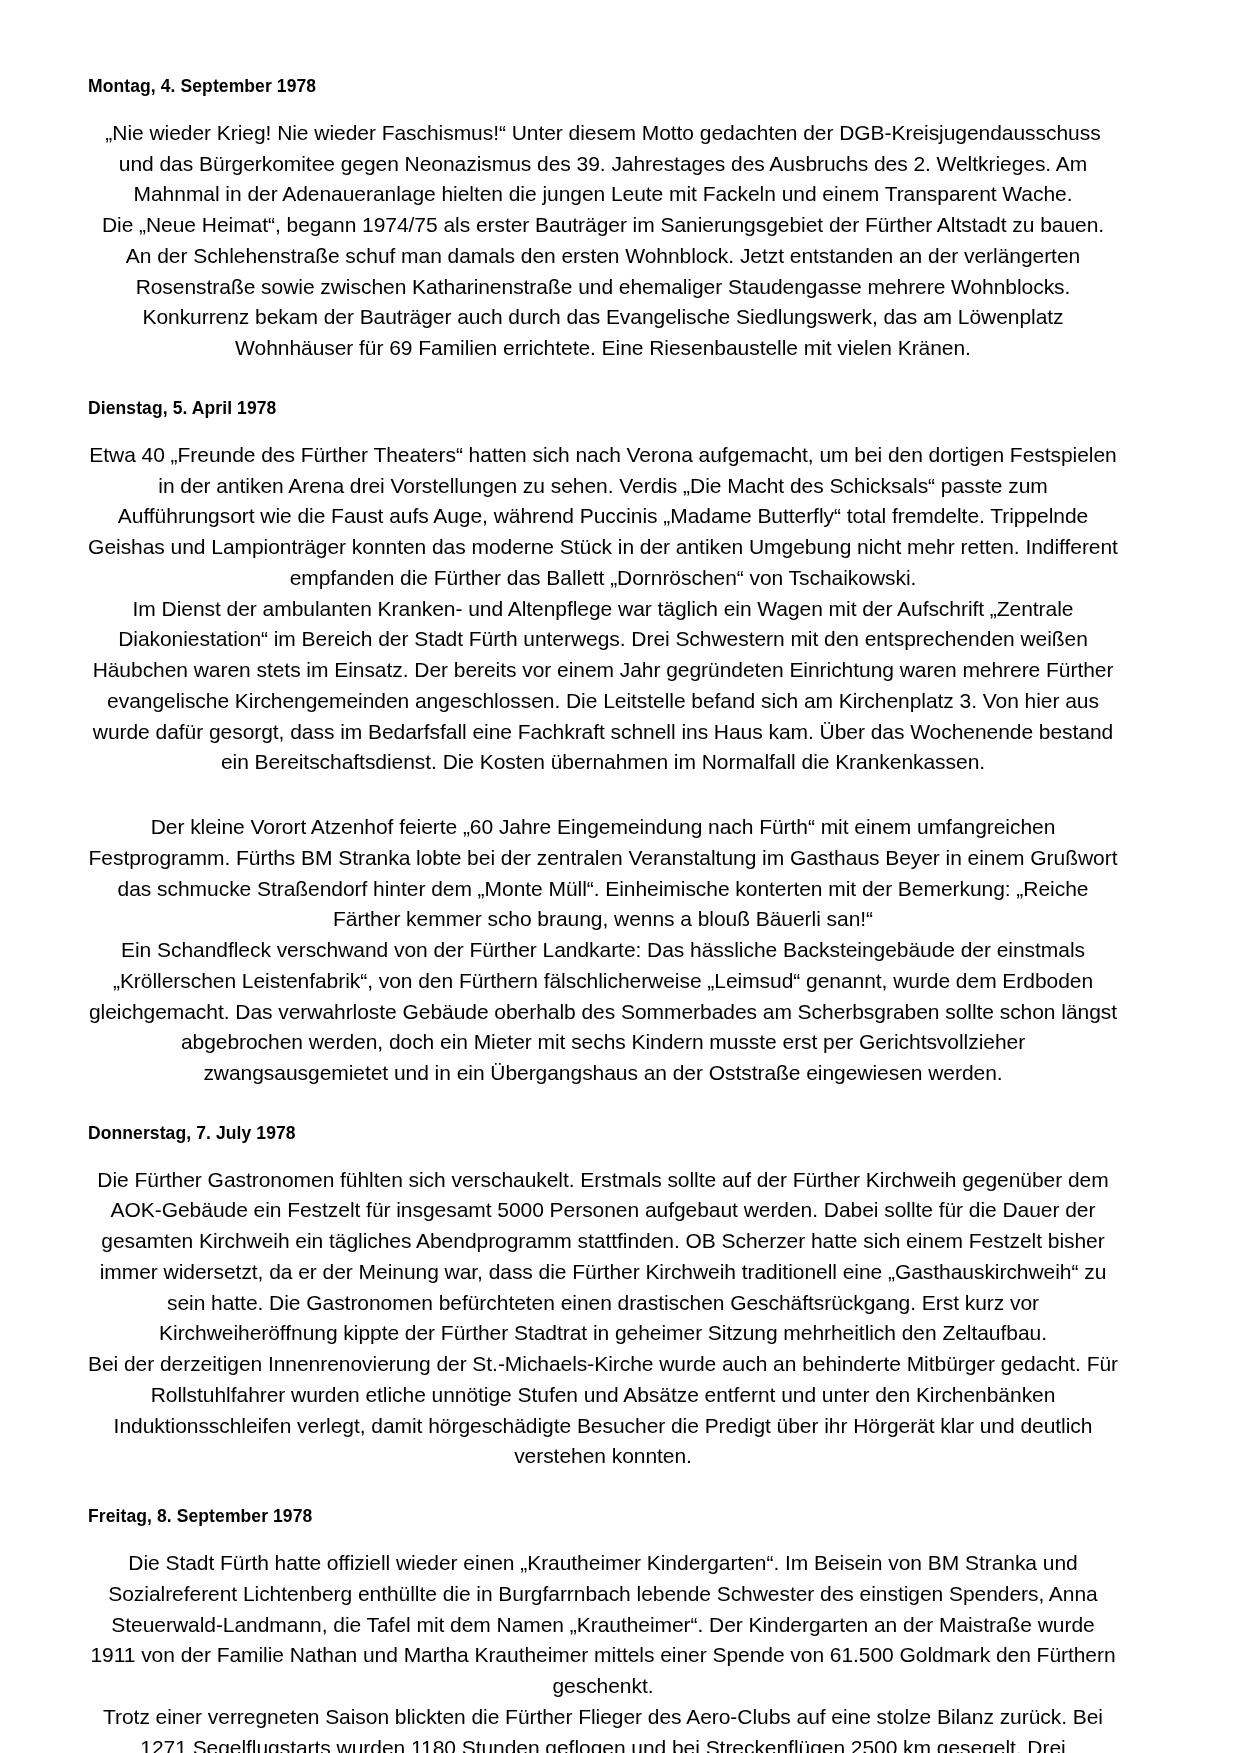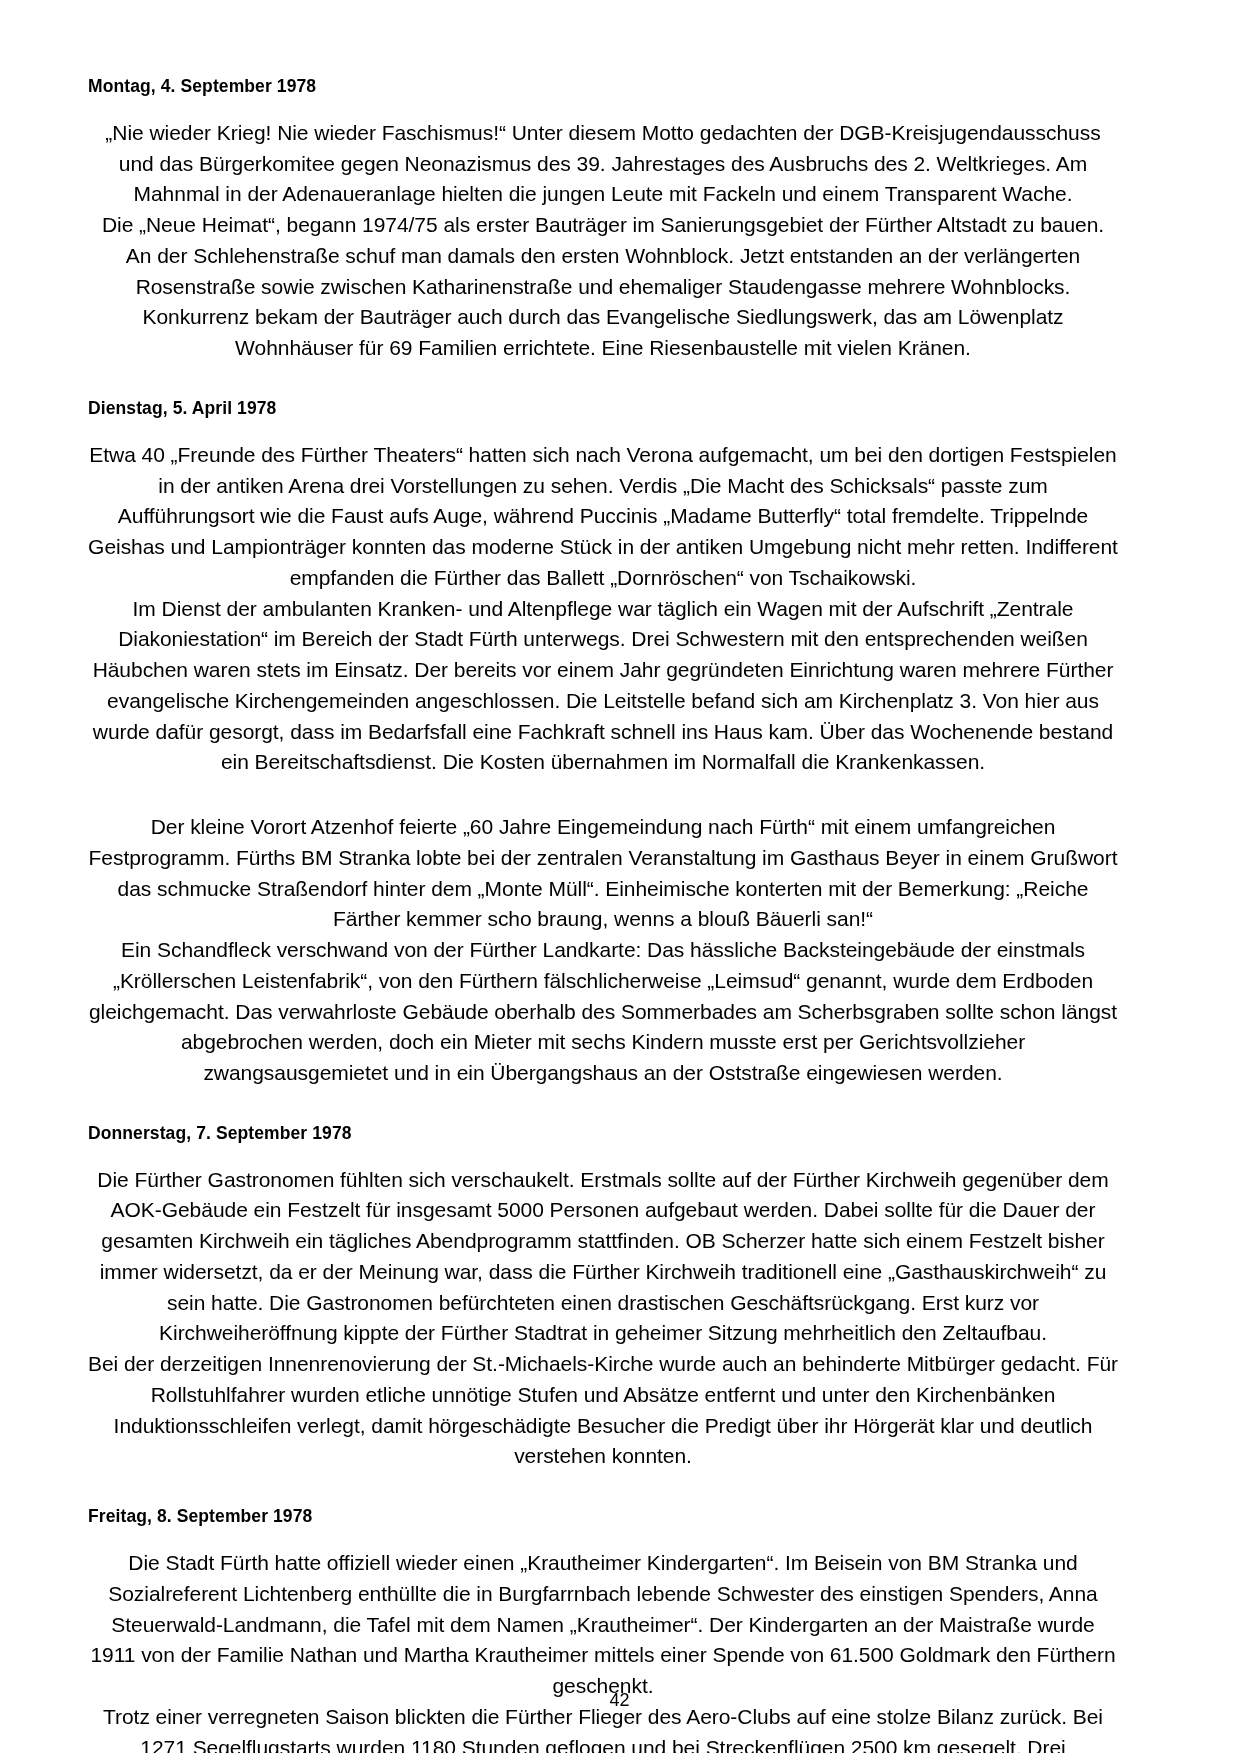--- a/index.html
+++ b/index.html
@@ -76,31 +76,30 @@
     </section>
 
     <section class="entry">
       <div class="entry-paragraphs">
         <p>Der kleine Vorort Atzenhof feierte „60 Jahre Eingemeindung nach Fürth“ mit einem umfangreichen Festprogramm. Fürths BM Stranka lobte bei der zentralen Veranstaltung im Gasthaus Beyer in einem Grußwort das schmucke Straßendorf hinter dem „Monte Müll“. Einheimische konterten mit der Bemerkung: „Reiche Färther kemmer scho braung, wenns a blouß Bäuerli san!“</p>
         <p>Ein Schandfleck verschwand von der Fürther Landkarte: Das hässliche Backsteingebäude der einstmals „Kröllerschen Leistenfabrik“, von den Fürthern fälschlicherweise „Leimsud“ genannt, wurde dem Erdboden gleichgemacht. Das verwahrloste Gebäude oberhalb des Sommerbades am Scherbsgraben sollte schon längst abgebrochen werden, doch ein Mieter mit sechs Kindern musste erst per Gerichtsvollzieher zwangsausgemietet und in ein Übergangshaus an der Oststraße eingewiesen werden.</p>
       </div>
     </section>
 
     <section class="entry">
-      <h2 class="entry-heading">Donnerstag, 7. September 1978</h2>
+      <h2 class="entry-heading">Donnerstag, 7. July 1978</h2>
       <div class="entry-paragraphs">
         <p>Die Fürther Gastronomen fühlten sich verschaukelt. Erstmals sollte auf der Fürther Kirchweih gegenüber dem AOK-Gebäude ein Festzelt für insgesamt 5000 Personen aufgebaut werden. Dabei sollte für die Dauer der gesamten Kirchweih ein tägliches Abendprogramm stattfinden. OB Scherzer hatte sich einem Festzelt bisher immer widersetzt, da er der Meinung war, dass die Fürther Kirchweih traditionell eine „Gasthauskirchweih“ zu sein hatte. Die Gastronomen befürchteten einen drastischen Geschäftsrückgang. Erst kurz vor Kirchweiheröffnung kippte der Fürther Stadtrat in geheimer Sitzung mehrheitlich den Zeltaufbau.</p>
         <p>Bei der derzeitigen Innenrenovierung der St.-Michaels-Kirche wurde auch an behinderte Mitbürger gedacht. Für Rollstuhlfahrer wurden etliche unnötige Stufen und Absätze entfernt und unter den Kirchenbänken Induktionsschleifen verlegt, damit hörgeschädigte Besucher die Predigt über ihr Hörgerät klar und deutlich verstehen konnten.</p>
       </div>
     </section>
 
     <section class="entry">
       <h2 class="entry-heading">Freitag, 8. September 1978</h2>
       <div class="entry-paragraphs">
         <p>Die Stadt Fürth hatte offiziell wieder einen „Krautheimer Kindergarten“. Im Beisein von BM Stranka und Sozialreferent Lichtenberg enthüllte die in Burgfarrnbach lebende Schwester des einstigen Spenders, Anna Steuerwald-Landmann, die Tafel mit dem Namen „Krautheimer“. Der Kindergarten an der Maistraße wurde 1911 von der Familie Nathan und Martha Krautheimer mittels einer Spende von 61.500 Goldmark den Fürthern geschenkt.</p>
         <p>Trotz einer verregneten Saison blickten die Fürther Flieger des Aero-Clubs auf eine stolze Bilanz zurück. Bei 1271 Segelflugstarts wurden 1180 Stunden geflogen und bei Streckenflügen 2500 km gesegelt. Drei Segelflieger schafften jeweils einen 50-km-Überlandflug. Höchst selten: Der 73-jährige langjährige Fluglehrer Michael Braun</p>
       </div>
     </section>
 
   </div>
 
-  <div class="page-number">42</div>
 </div>
 
 </body></html>

